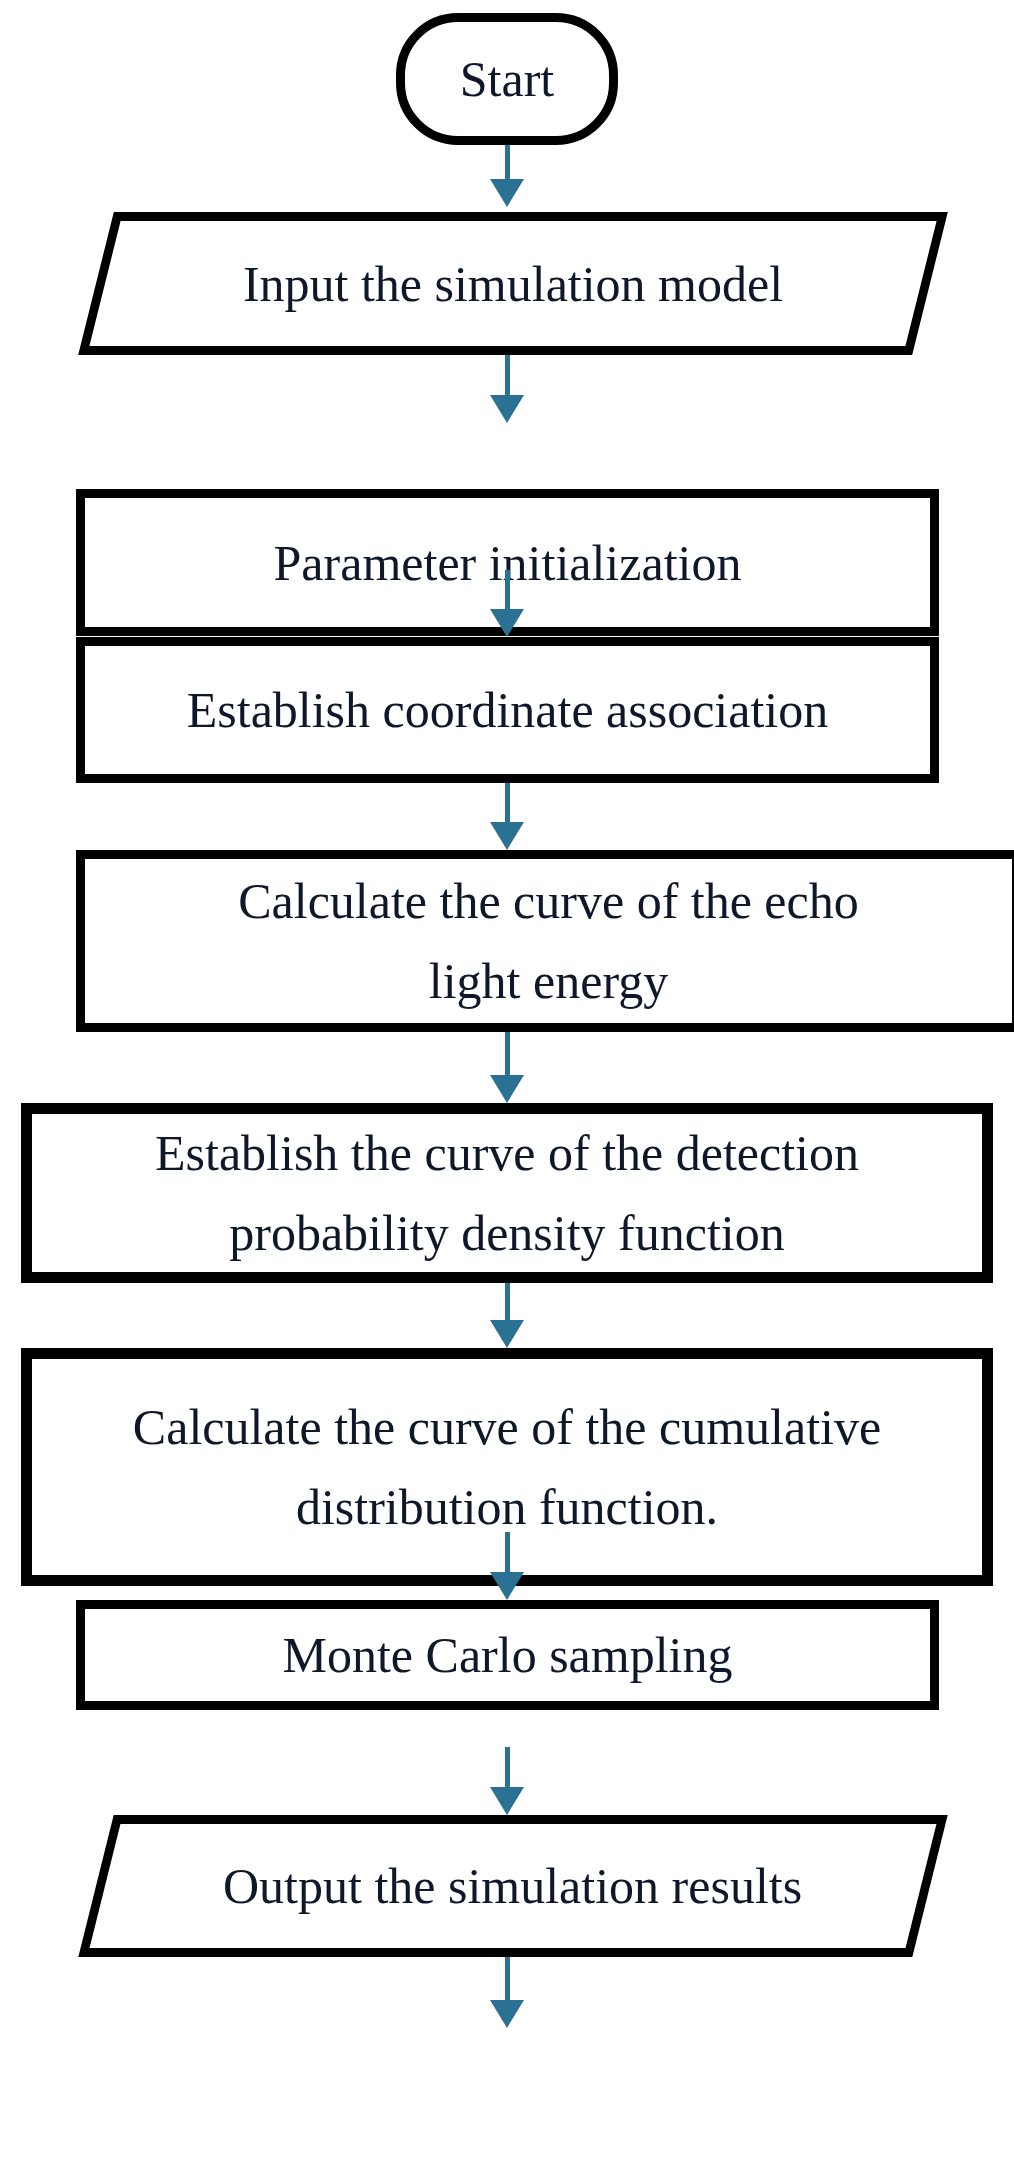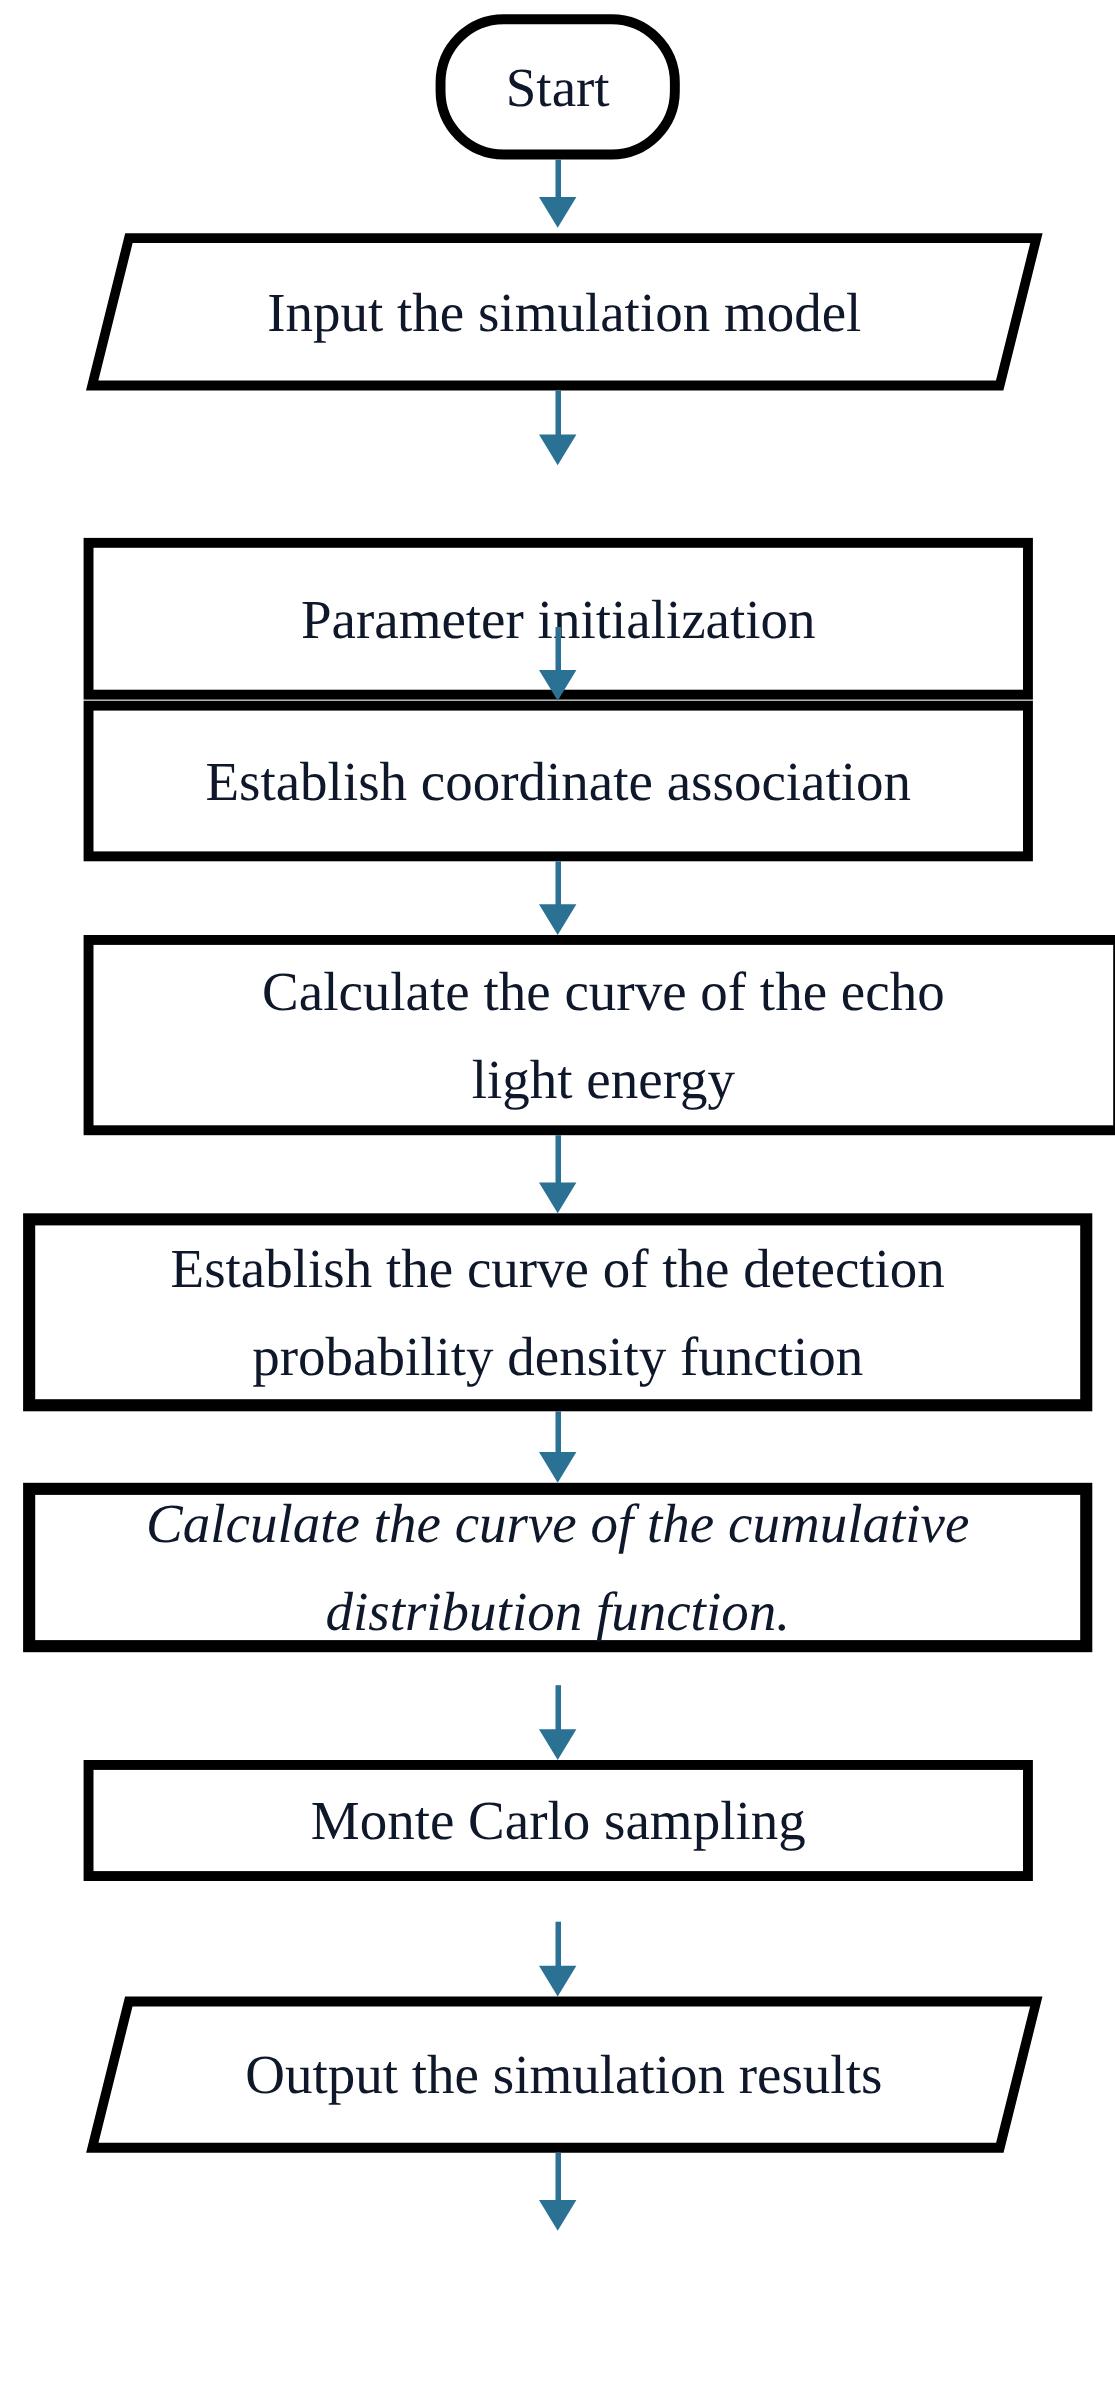--- a/index.html
+++ b/index.html
@@ -94,21 +94,21 @@
   <div class="node rect rect-wide" style="left:21px;top:1103px;width:972px;height:180px;">
     <span class="label">Establish the curve of the detection
 probability density function</span>
   </div>
 
   <div class="arrow" style="left:490px;top:1283px;height:65px;">
     <div class="a-line"></div>
     <div class="a-head"></div>
   </div>
 
-  <div class="node rect rect-wide" style="left:21px;top:1348px;width:972px;height:154px;font-style:italic;">
+  <div class="node rect rect-wide" style="left:21px;top:1348px;width:972px;height:238px;">
     <span class="label">Calculate the curve of the cumulative
 distribution function.</span>
   </div>
 
   <div class="arrow" style="left:490px;top:1532px;height:68px;">
     <div class="a-line"></div>
     <div class="a-head"></div>
   </div>
 
   <div class="node rect" style="left:76px;top:1600px;width:863px;height:110px;">

